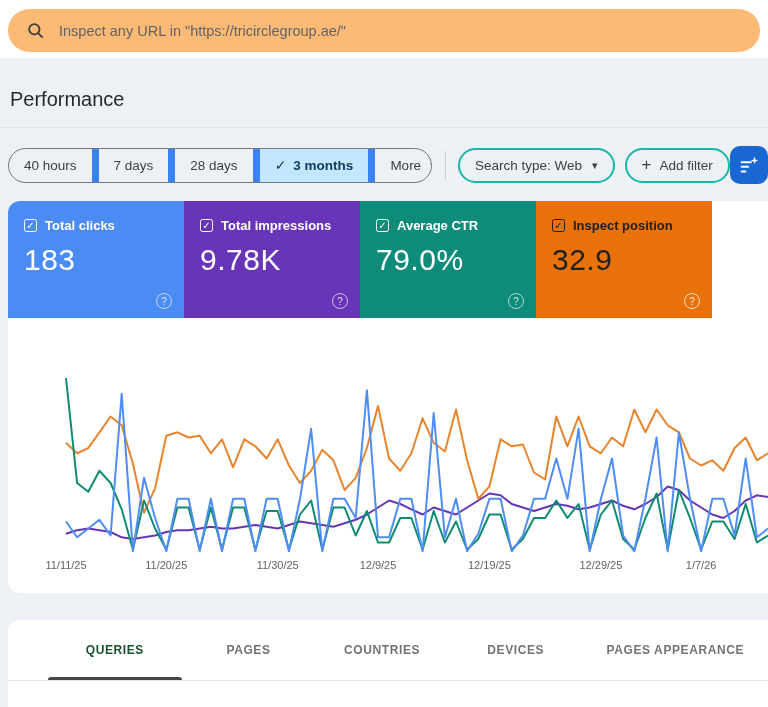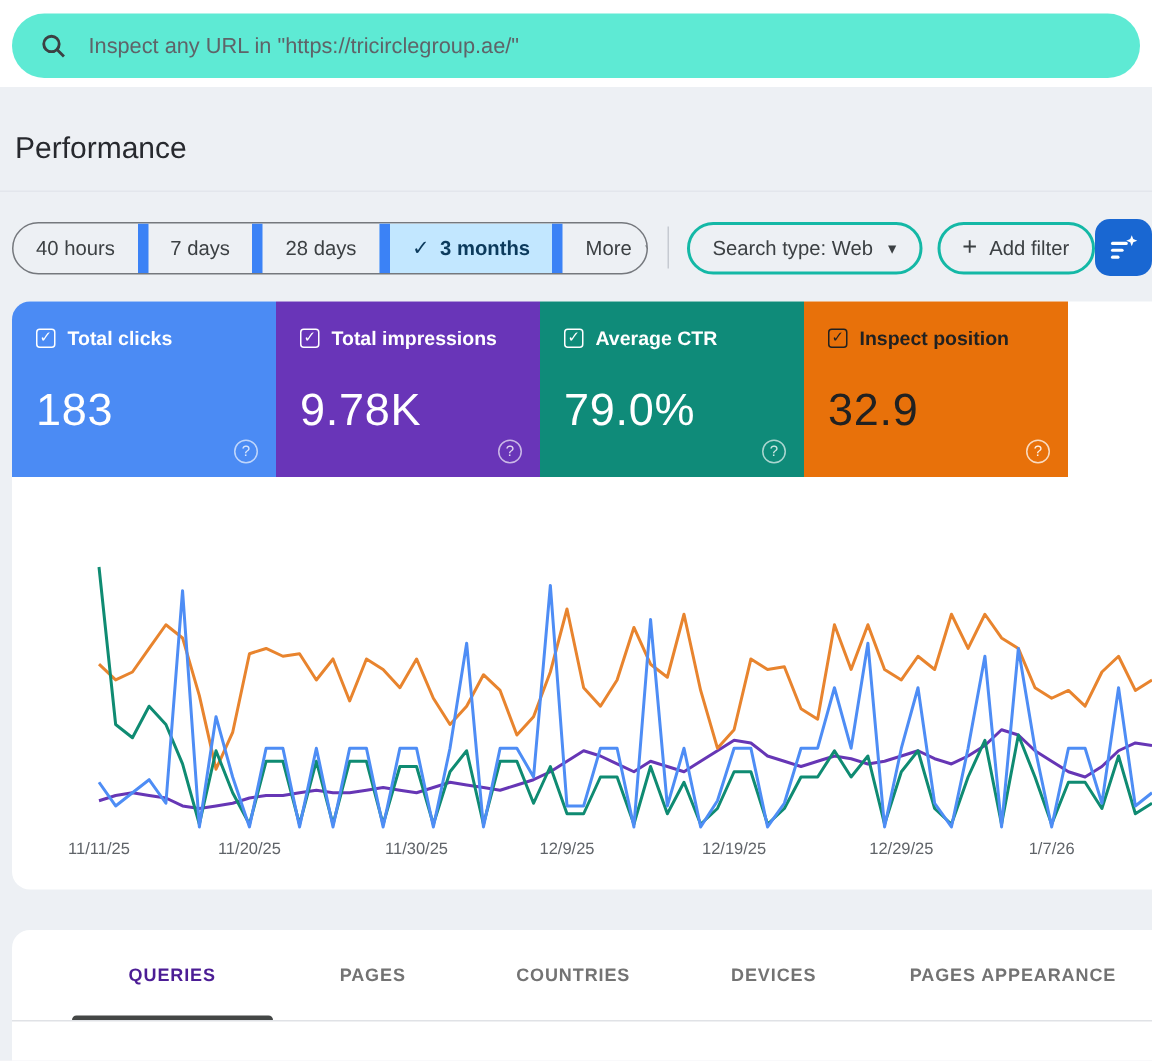--- a/index.html
+++ b/index.html
@@ -3,21 +3,21 @@
 <meta charset="utf-8">
 <style>
   * { margin:0; padding:0; box-sizing:border-box; }
   html,body { width:768px; height:707px; overflow:hidden;
     font-family:"Liberation Sans","DejaVu Sans",sans-serif;
     background:#edf0f4; color:#202124; }
 
   
   .top-header { background:#ffffff; height:58px; padding:9px 8px 0 8px; }
   .search-pill { display:flex; align-items:center; gap:14px; height:43px;
-    background:#5eead4; border-radius:22px; padding:0 18px; }
+    background:#fdba74; border-radius:22px; padding:0 18px; }
   .search-pill svg { flex:0 0 auto; }
   .search-pill input { flex:1; border:none; outline:none; background:transparent;
     font-size:14.5px; color:#3c4043; font-family:inherit; }
   .search-pill input::placeholder { color:#5f6368; opacity:1; }
 
   
   .page-title { font-size:20px; font-weight:400; color:#27292e; margin:30px 0 0 10px; }
   .title-divider { border:none; border-top:1px solid #e3e6ec; margin-top:16px; }
 
   
@@ -44,38 +44,38 @@
   .chart-panel { position:relative; margin:17px 0 0 8px; width:760px; height:392px;
     background:#ffffff; border-radius:12px 0 0 12px; }
   .cards-row { display:flex; }
   .metric-card { position:relative; width:176px; height:117px; padding:17px 16px 0 16px;
     cursor:pointer; }
   .metric-card:first-child { border-top-left-radius:12px; }
   .card-head { display:flex; align-items:center; gap:8px; font-size:13px; font-weight:700; }
   .cb { flex:0 0 auto; width:13px; height:13px; border:1.6px solid currentColor;
     border-radius:2.5px; display:flex; align-items:center; justify-content:center;
     font-size:10px; font-weight:700; line-height:1; }
-  .card-value { margin-top:24px; font-size:30px; font-weight:400; letter-spacing:.5px; }
+  .card-value { margin-top:10px; font-size:30px; font-weight:400; letter-spacing:.5px; }
   .help { position:absolute; right:12px; bottom:9px; width:16px; height:16px;
     border:1.4px solid rgba(255,255,255,.65); border-radius:50%; color:rgba(255,255,255,.8);
     font-size:10px; display:flex; align-items:center; justify-content:center; cursor:pointer; }
   .metric-card.dark-text .help { border-color:rgba(255,255,255,.75); color:rgba(255,255,255,.9); }
   #chart-svg { position:absolute; left:0; top:137px; width:760px; height:235px; }
   #chart-svg text.tick { font-size:11px; fill:#5f6368; font-family:inherit; }
 
   
   .tabs-panel { margin:27px 0 0 8px; width:760px; height:102px; background:#ffffff;
     border-radius:12px 0 0 0; }
   .tablist { display:flex; align-items:stretch; height:61px; padding-left:40px;
     border-bottom:1px solid #e0e2e6; }
   .tab { position:relative; width:155px; display:flex; align-items:center;
     justify-content:center; font-size:12px; font-weight:700; letter-spacing:.6px;
     color:#737373; cursor:pointer; white-space:nowrap; }
   .tab:last-child { width:215px; }
-  .tab.active { color:#4c1d95; }
+  .tab.active { color:#14532d; }
   .tab.active::after { content:""; position:absolute; left:0; right:0; bottom:0;
     height:3px; background:#444746; border-radius:3px 3px 0 0; }
 </style>
 </head>
 <body>
 
 <div class="top-header">
   <div class="search-pill">
     <svg width="19" height="19" viewBox="0 0 24 24" fill="none" stroke="#3c4043" stroke-width="2.4">
       <circle cx="10.5" cy="10.5" r="6.5"></circle>

